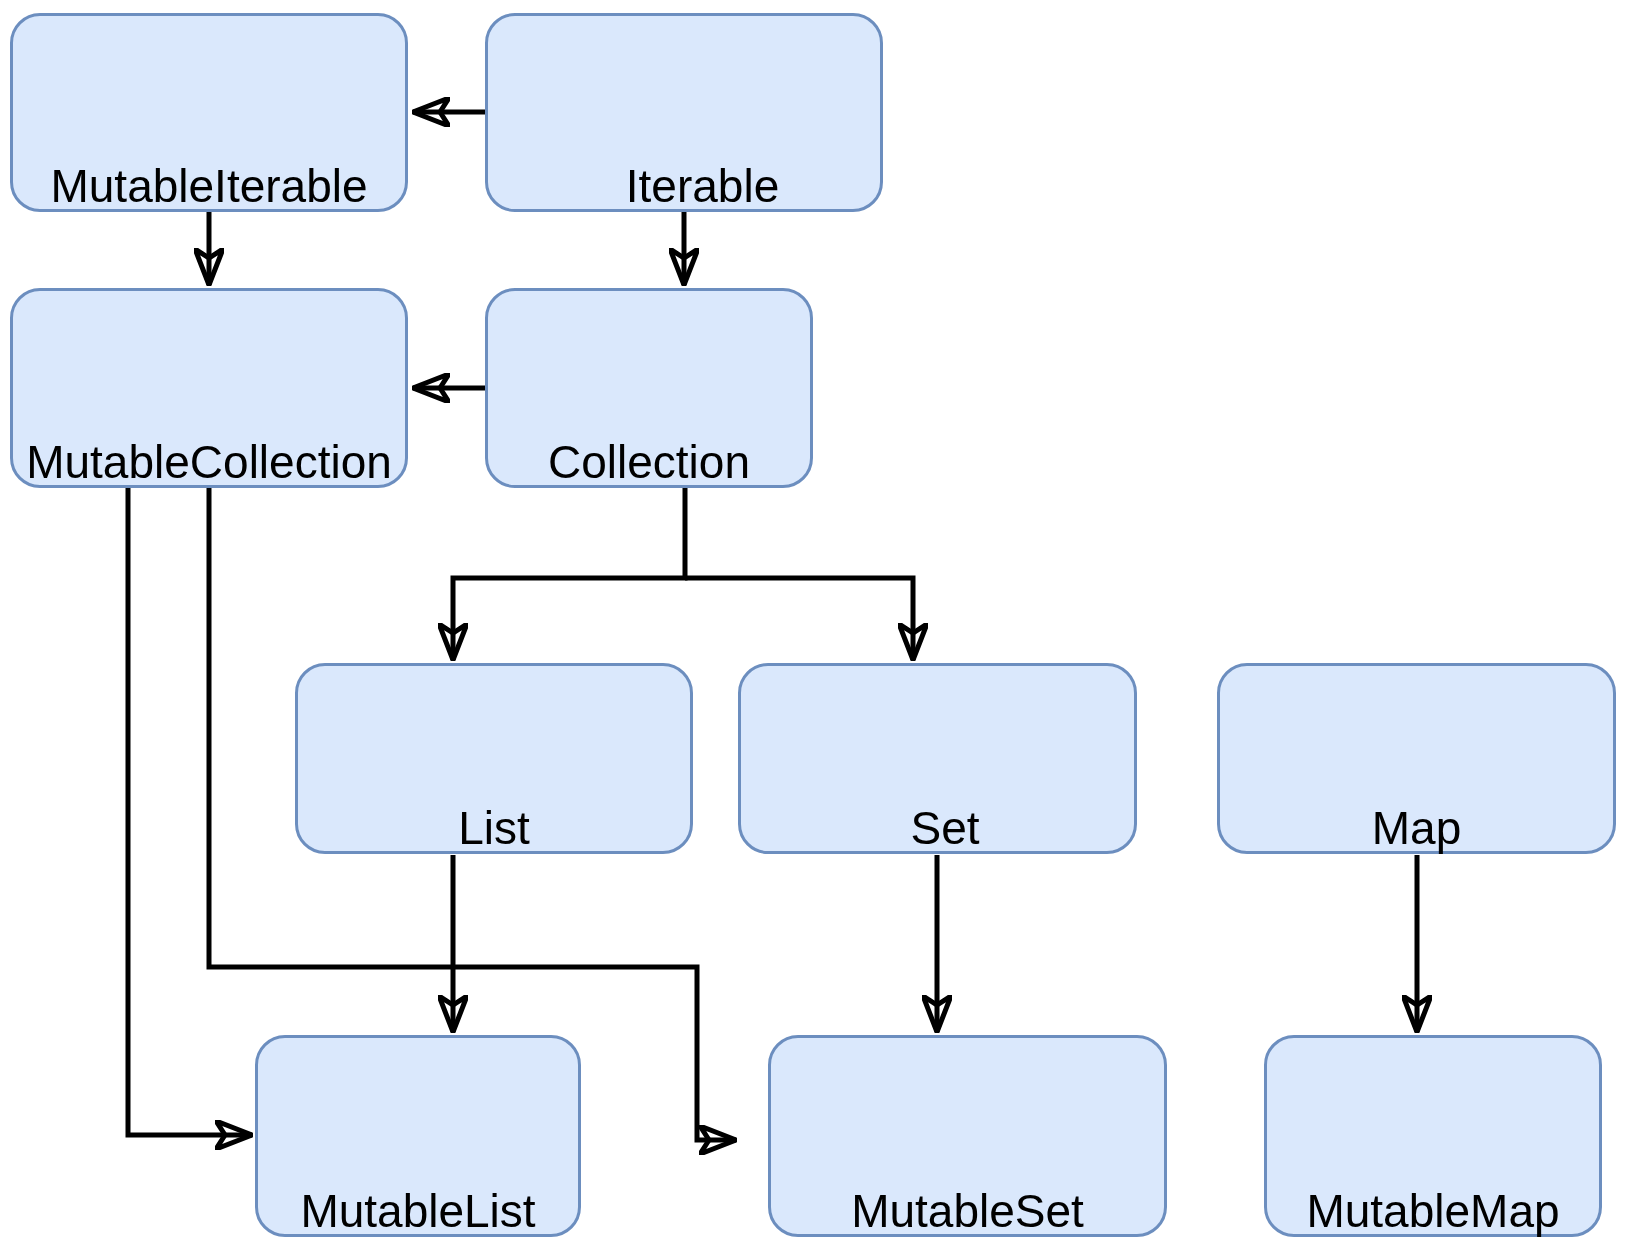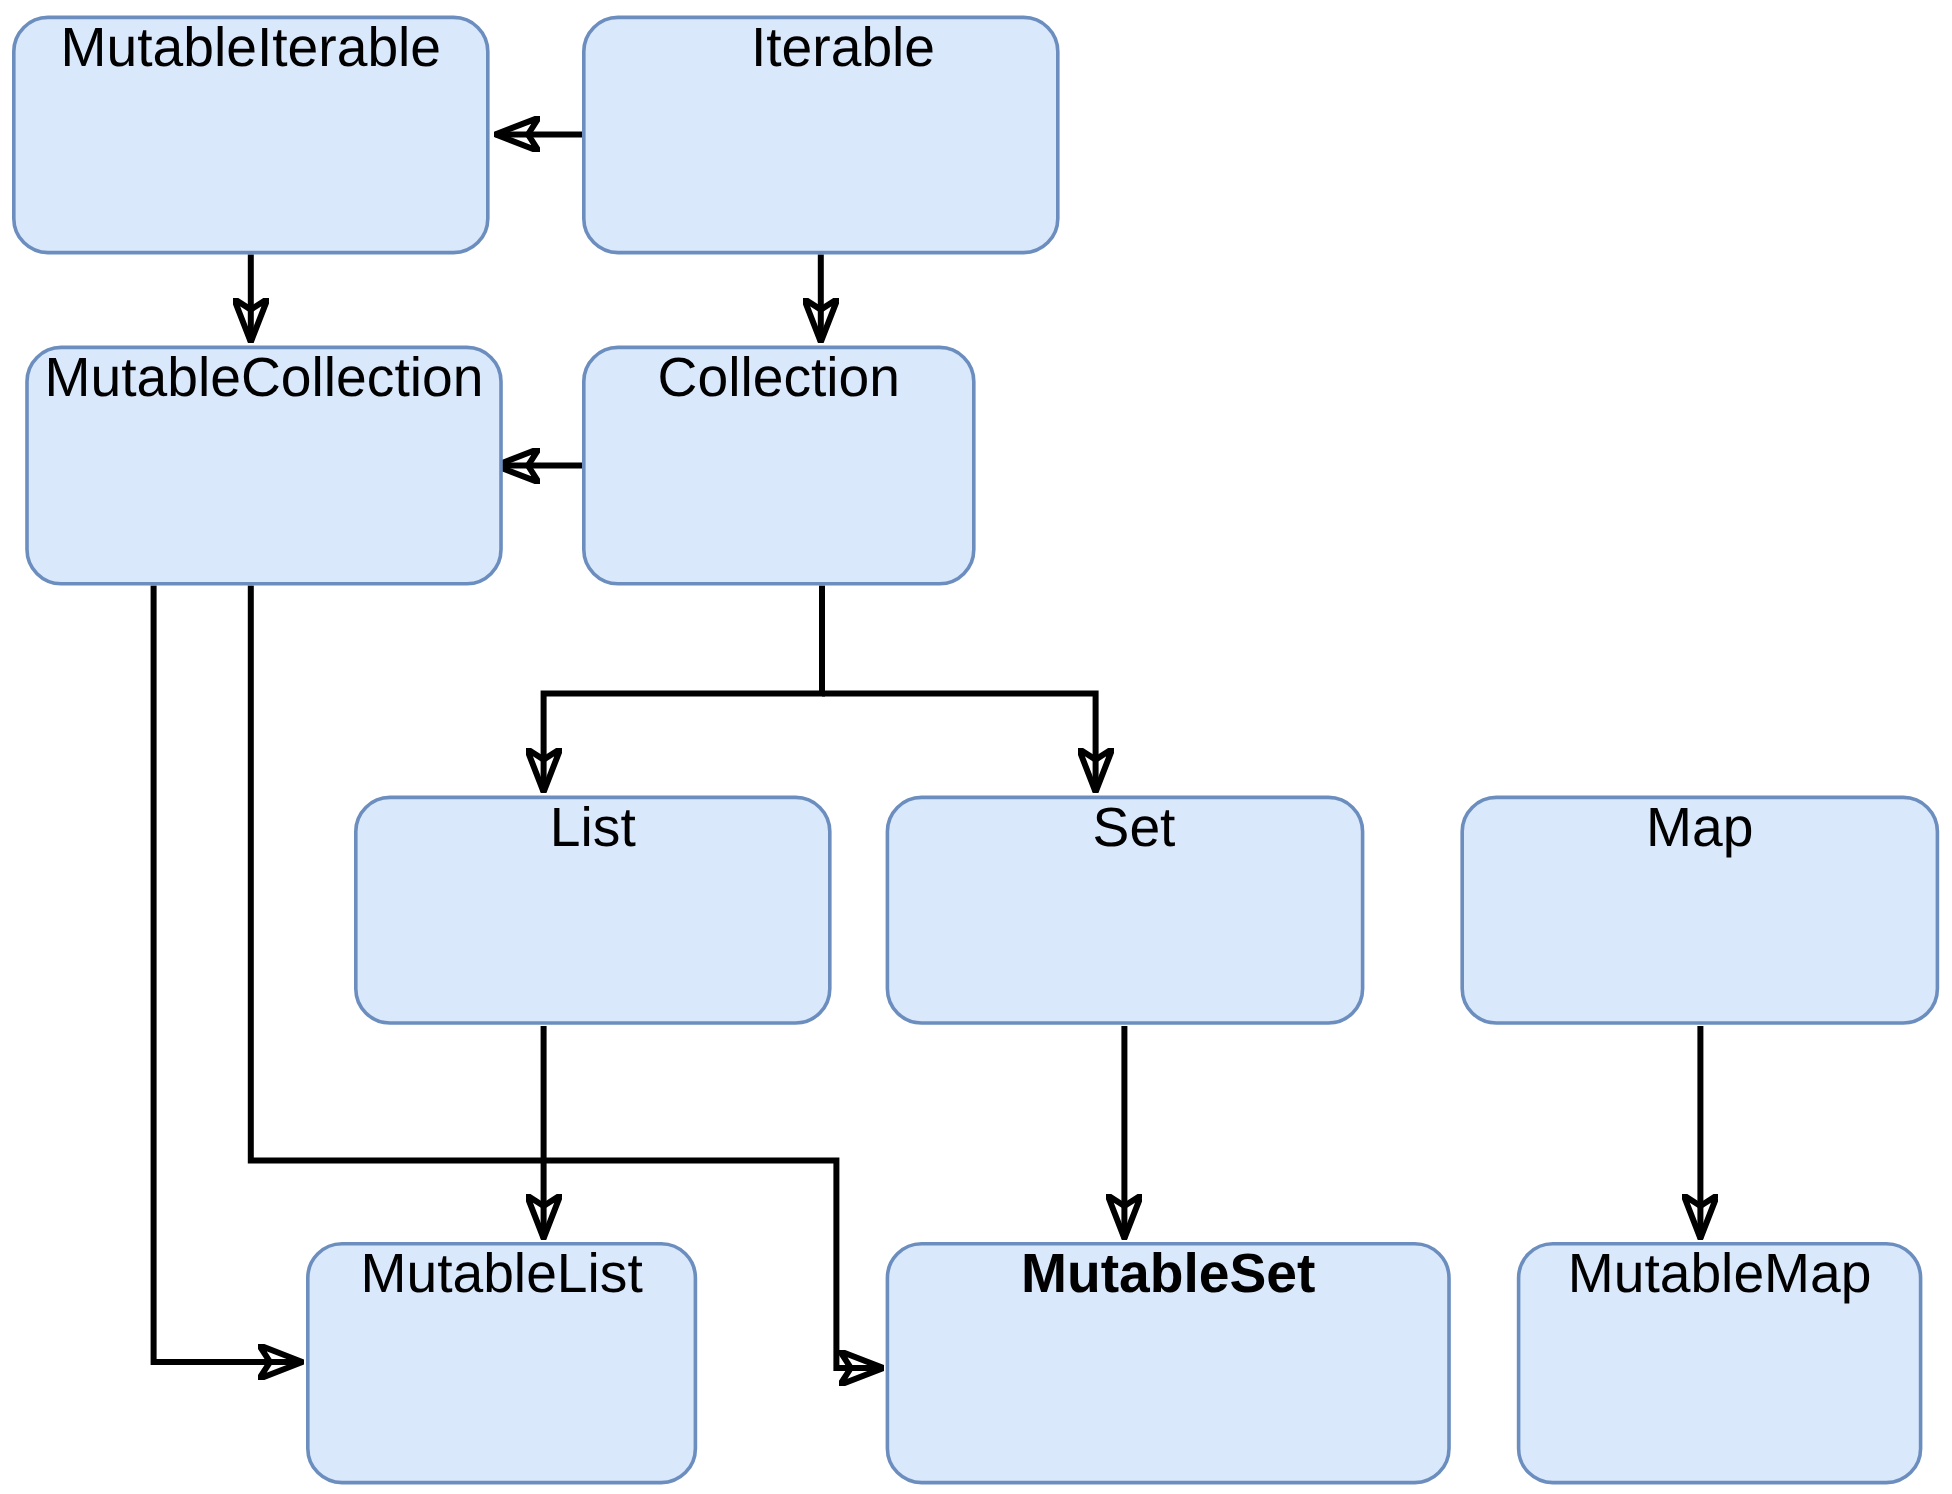--- a/index.html
+++ b/index.html
@@ -33,21 +33,21 @@
     fill: var(--edge-color, #000000);
     stroke: none;
   }
   .node {
     position: absolute;
     box-sizing: border-box;
     background: var(--node-fill, #dae8fc);
     border: 3px solid var(--node-stroke, #6c8ebf);
     border-radius: 30px;
     display: flex;
-    align-items: flex-start;
+    align-items: flex-end;
     justify-content: center;
   }
   .node-label {
     font-size: 46px;
     color: #000000;
     white-space: nowrap;
     line-height: 1;
     text-align: center;
   }
 </style>
@@ -75,38 +75,38 @@
         <path d="M209,488 L209,967 L697,967 L697,1140 L736,1140" marker-end="url(#arrowhead)"></path>
       </g>
   </svg>
   <div id="nodes">
       <div class="node" style="left: 10px; top: 13px; width: 398px; height: 199px;">
         <div class="node-label">MutableIterable</div>
       </div>
       <div class="node" style="left: 485px; top: 13px; width: 398px; height: 199px; padding-left: 37px;">
         <div class="node-label">Iterable</div>
       </div>
-      <div class="node" style="left: 21px; top: 288px; width: 398px; height: 200px;">
+      <div class="node" style="left: 10px; top: 288px; width: 398px; height: 200px;">
         <div class="node-label">MutableCollection</div>
       </div>
       <div class="node" style="left: 485px; top: 288px; width: 328px; height: 200px;">
         <div class="node-label">Collection</div>
       </div>
       <div class="node" style="left: 255px; top: 663px; width: 398px; height: 191px; margin-left: 40px;">
         <div class="node-label">List</div>
       </div>
       <div class="node" style="left: 738px; top: 663px; width: 399px; height: 191px; padding-left: 15px;">
         <div class="node-label">Set</div>
       </div>
       <div class="node" style="left: 1217px; top: 663px; width: 399px; height: 191px;">
         <div class="node-label">Map</div>
       </div>
       <div class="node" style="left: 255px; top: 1035px; width: 326px; height: 202px;">
         <div class="node-label">MutableList</div>
       </div>
-      <div class="node" style="left: 738px; top: 1035px; width: 471px; height: 202px; font-weight: bold;">
+      <div class="node" style="left: 768px; top: 1035px; width: 399px; height: 202px;">
         <div class="node-label">MutableSet</div>
       </div>
       <div class="node" style="left: 1217px; top: 1035px; width: 338px; height: 202px; margin-left: 47px;">
         <div class="node-label">MutableMap</div>
       </div>
     </div>
 </div>
 
 </body></html>

